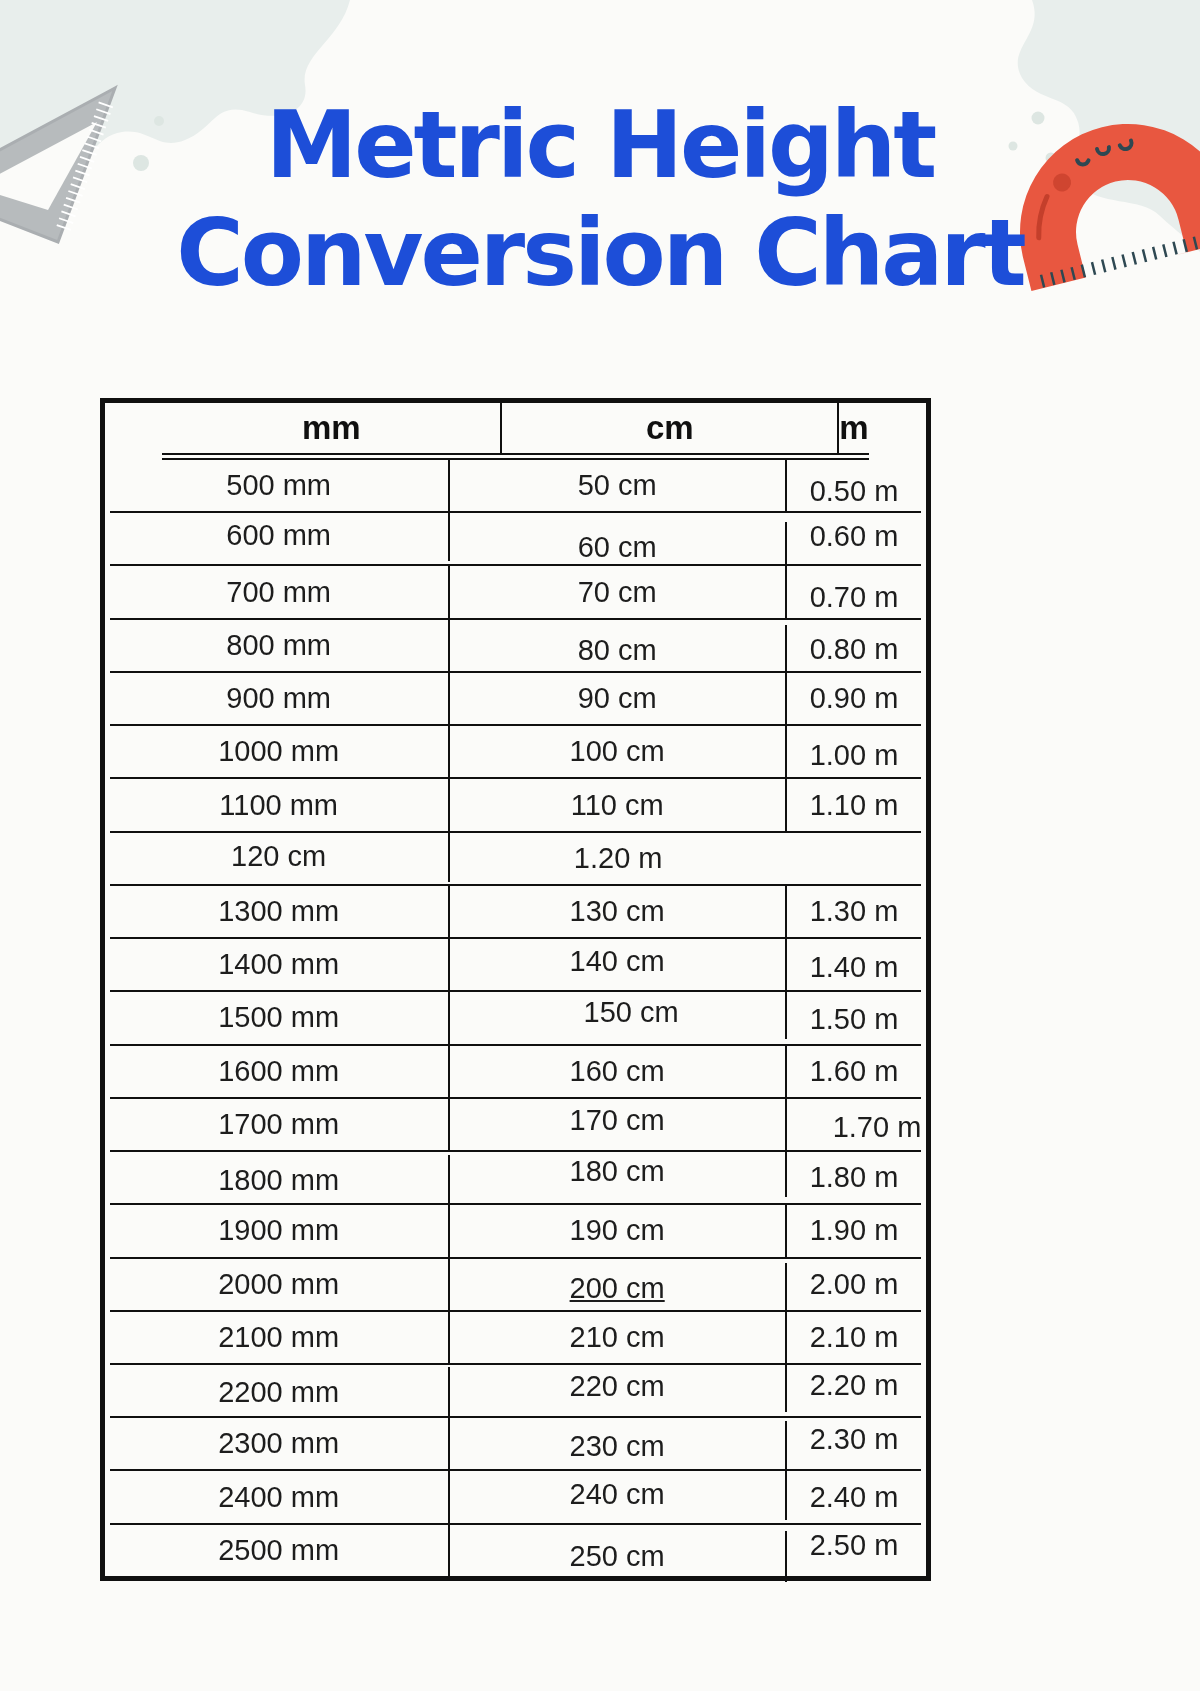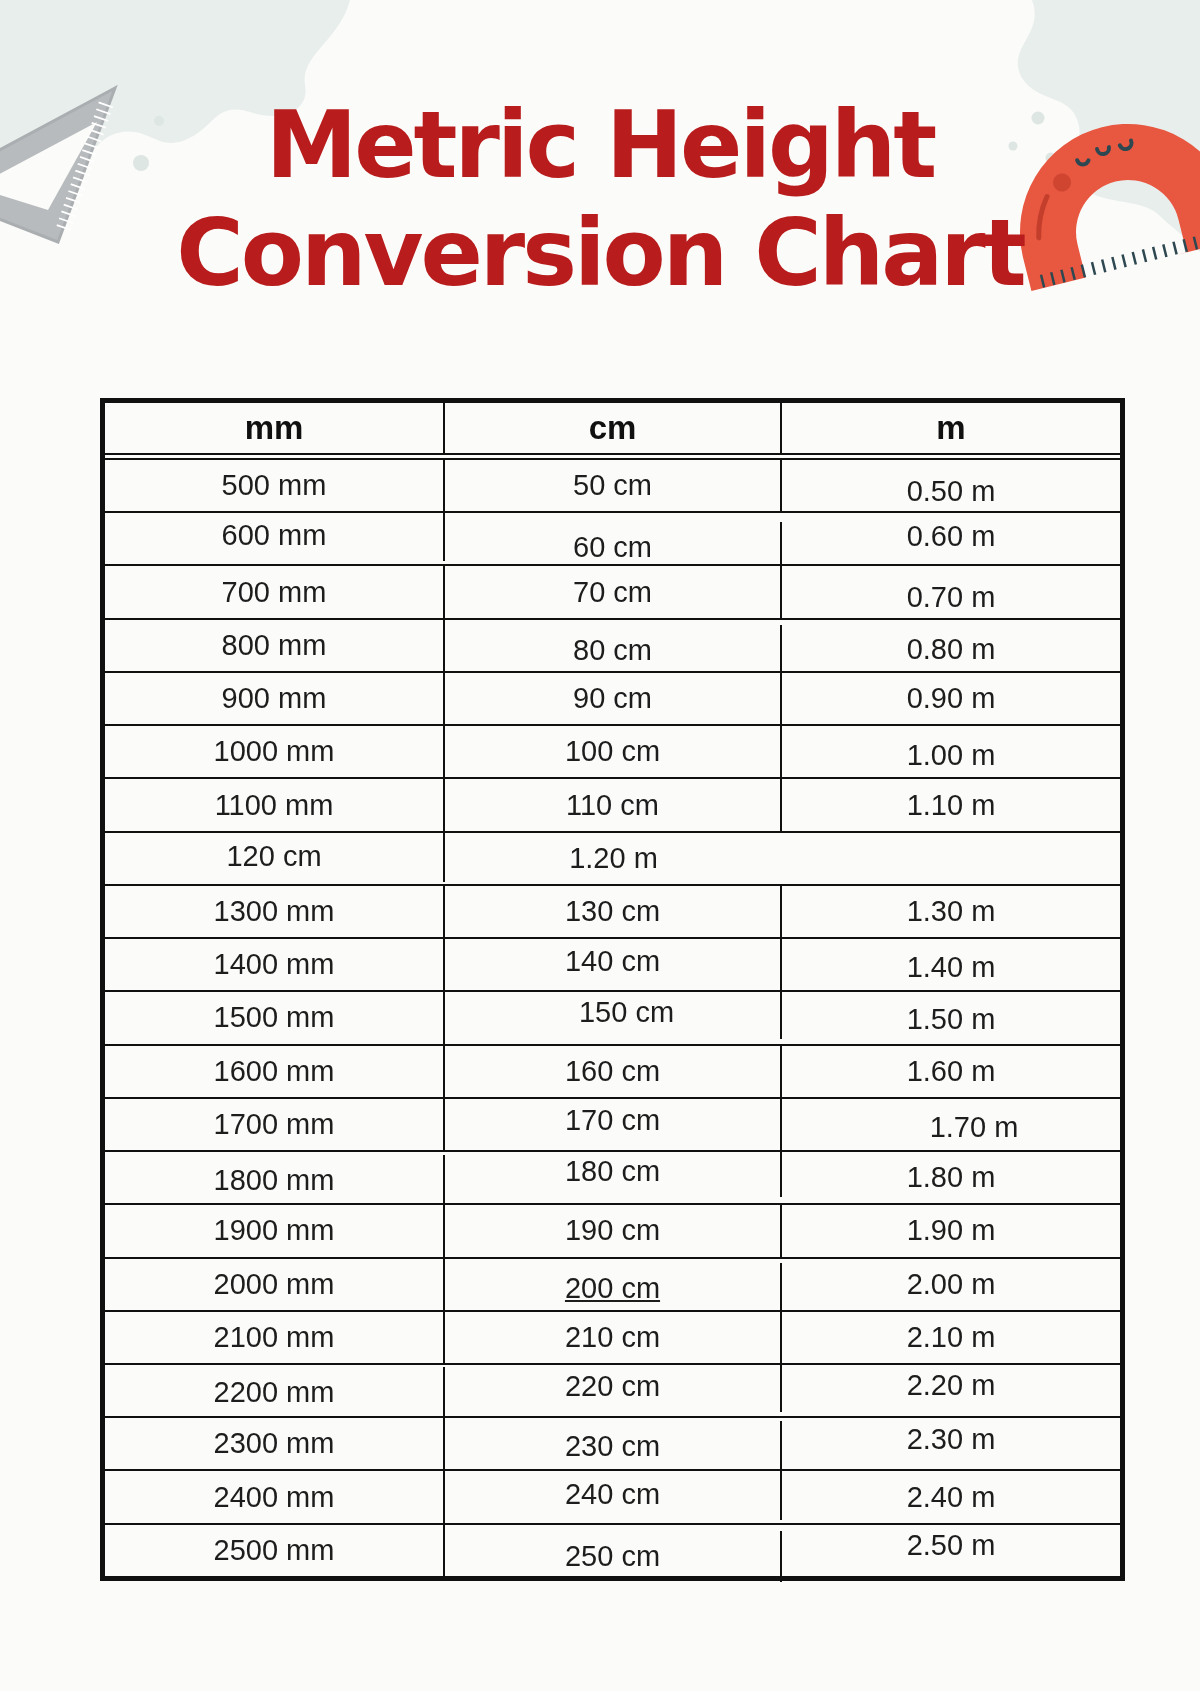--- a/index.html
+++ b/index.html
@@ -16,31 +16,32 @@
   .title{
     position:absolute;
     top:92px;left:0;width:1200px;
     margin:0;
     text-align:center;
     font-family:"DejaVu Sans", sans-serif;
     font-weight:700;
     font-size:92px;
     line-height:1.17;
     letter-spacing:-3px;
-    color:#b91c1c;
+    color:#1d4ed8;
   }
   
   .conv-table{
     position:absolute;
     left:100px;top:398px;
-    width:1025px;height:1183px;
+    width:831px;height:1183px;
     box-sizing:border-box;
     border:5px solid #101010;
     display:flex;flex-direction:column;
     color:#1d1d1d;
+    align-items:center;
   }
   .thead{
     height:50px;flex:0 0 auto;
     display:grid;grid-template-columns:340px 337px 1fr;
     border-bottom:7px double #101010;
   }
   .th{
     display:flex;align-items:center;justify-content:center;
     font-weight:700;font-size:33px;color:#101010;
     border-right:2.5px solid #101010;

